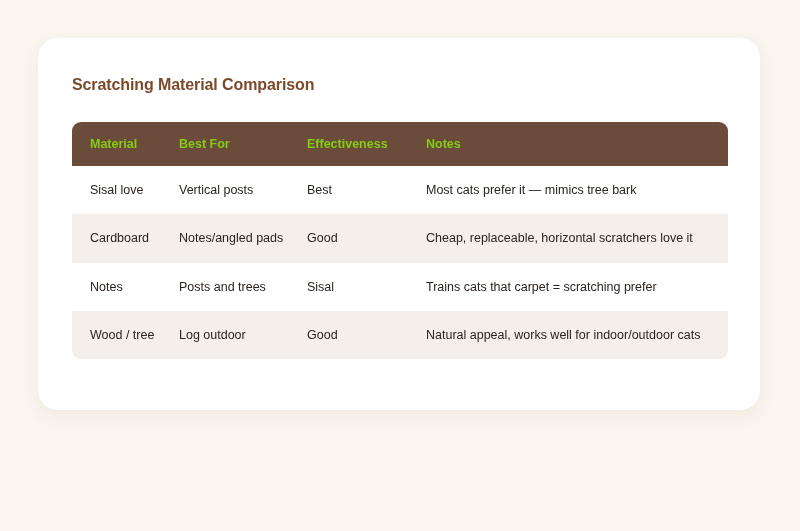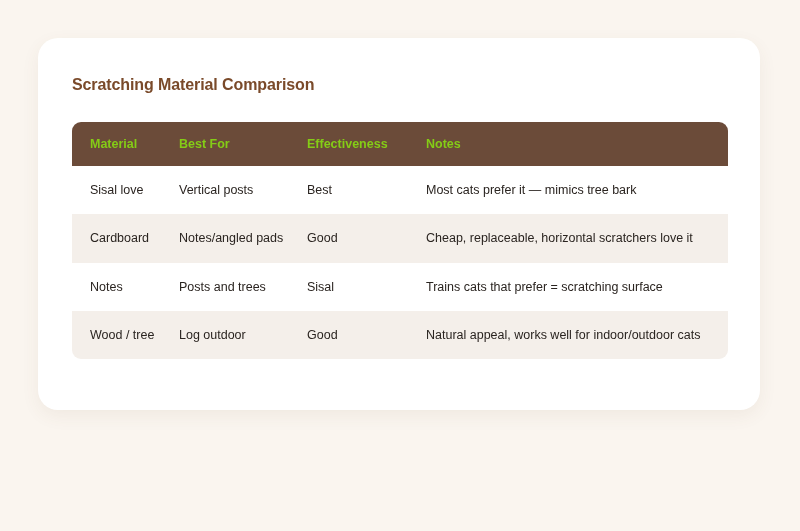--- a/index.html
+++ b/index.html
@@ -135,21 +135,21 @@
         <tr class="striped">
           <td>Cardboard</td>
           <td>Notes/angled pads</td>
           <td>Good</td>
           <td>Cheap, replaceable, horizontal scratchers love it</td>
         </tr>
         <tr>
           <td>Notes</td>
           <td>Posts and trees</td>
           <td>Sisal</td>
-          <td>Trains cats that prefer = scratching surface</td>
+          <td>Trains cats that carpet = scratching prefer</td>
         </tr>
         <tr class="striped">
           <td>Wood / tree</td>
           <td>Log outdoor</td>
           <td>Good</td>
           <td>Natural appeal, works well for indoor/outdoor cats</td>
         </tr>
       </tbody>
     </table>
   </div>

